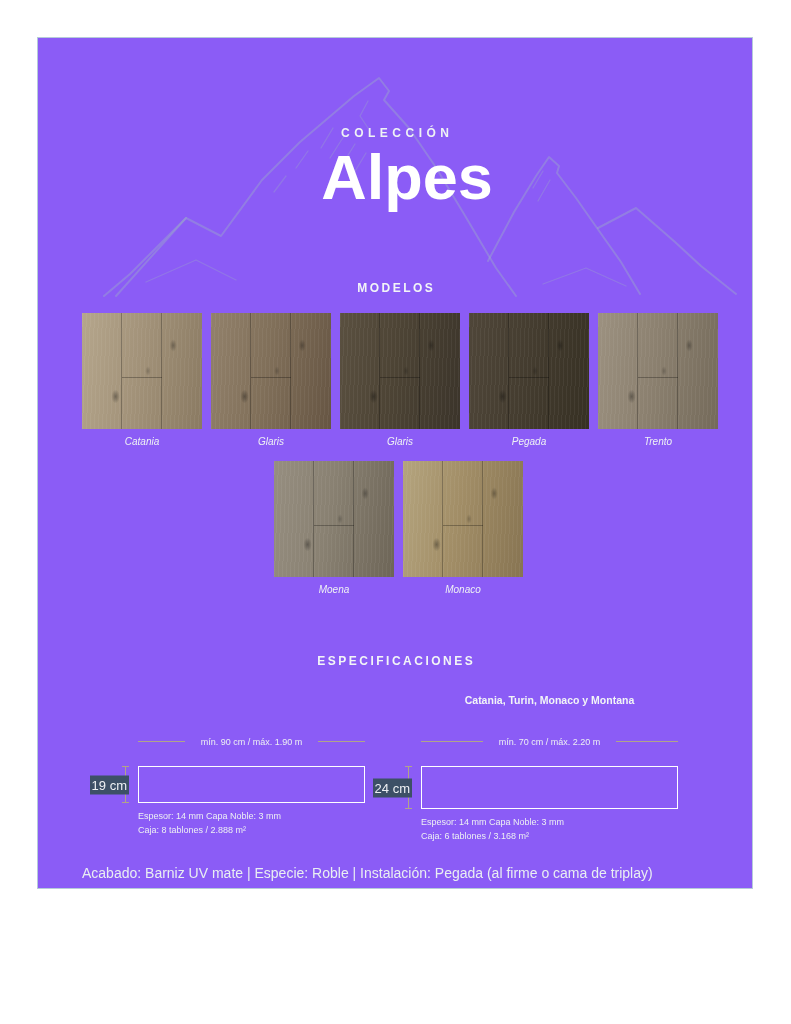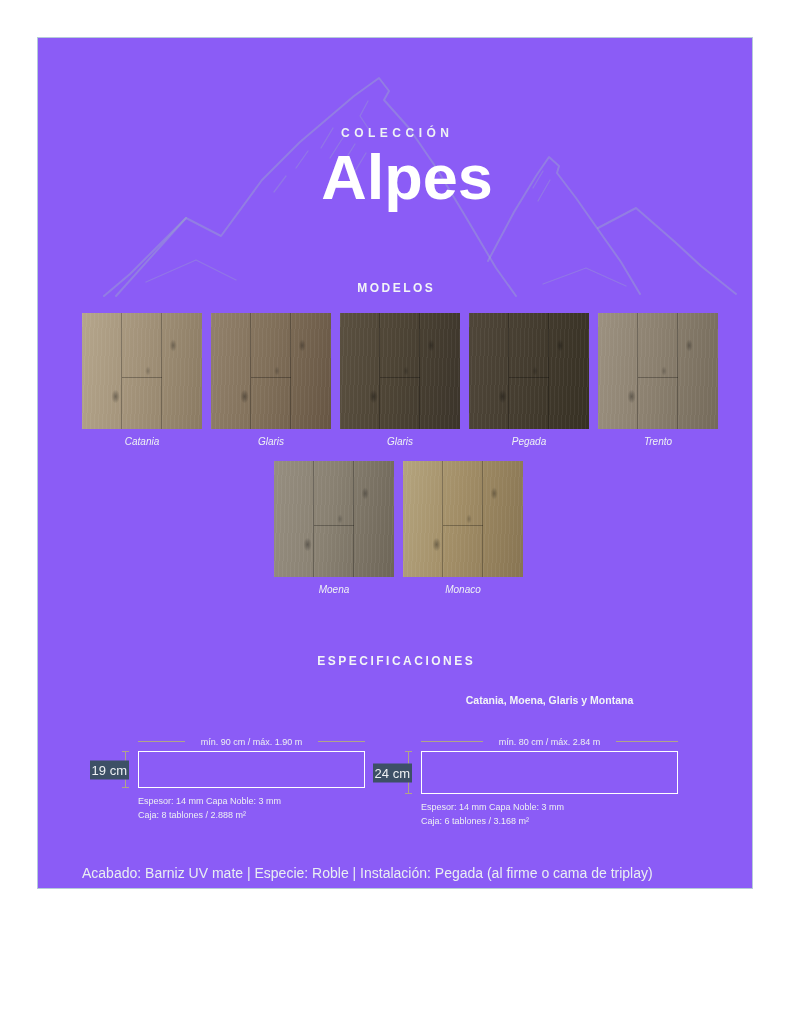--- a/index.html
+++ b/index.html
@@ -68,21 +68,21 @@
   .c6 { left:236px; } .c7 { left:365px; }
 
   
   .group-label {
     position:absolute; left:383px; width:257px; top:656px; text-align:center;
     font-size:10.5px; font-weight:bold; color:#f2f5f7;
   }
   .diagram { position:absolute; top:698px; }
   #diagram-left  { left:100px; width:227px; }
   #diagram-right { left:383px; width:257px; }
-  .dim-row { display:flex; align-items:center; gap:16px; margin-bottom:4px; height:11px; }
+  .dim-row { display:flex; align-items:center; gap:16px; margin-bottom:19px; height:11px; }
   .dim-row .dline { flex:1; height:1px; background:#b1a489; }
   .dim-text { font-size:9px; color:#edf0f3; white-space:nowrap; }
   .rect-wrap { position:relative; }
   .plank-rect { border:1.5px solid #ffffff; box-sizing:border-box; width:100%; }
   #diagram-left  .plank-rect { height:37px; }
   #diagram-right .plank-rect { height:43px; }
   .v-dim {
     position:absolute; left:-13px; top:0; bottom:0; width:1px; background:#b1a489;
   }
   .v-dim::before, .v-dim::after {
@@ -154,21 +154,21 @@
     <div class="sw m-moena"></div>
     <div class="sw-label">Moena</div>
   </div>
   <div class="cell r2 c7">
     <div class="sw m-monaco"></div>
     <div class="sw-label">Monaco</div>
   </div>
 
   <div class="section-heading" id="especificaciones-heading">ESPECIFICACIONES</div>
 
-  <div class="group-label">Catania, Moena, Glaris y Montana</div>
+  <div class="group-label">Catania, Turin, Monaco y Montana</div>
 
   <div class="diagram" id="diagram-left">
     <div class="dim-row">
       <div class="dline"></div>
       <div class="dim-text">mín. 90 cm / máx. 1.90 m</div>
       <div class="dline"></div>
     </div>
     <div class="rect-wrap">
       <div class="v-dim"></div>
       <div class="h-label">19 cm</div>
@@ -176,21 +176,21 @@
     </div>
     <div class="spec-lines">
       <div>Espesor: 14 mm Capa Noble: 3 mm</div>
       <div>Caja: 8 tablones / 2.888 m²</div>
     </div>
   </div>
 
   <div class="diagram" id="diagram-right">
     <div class="dim-row">
       <div class="dline"></div>
-      <div class="dim-text">mín. 80 cm / máx. 2.84 m</div>
+      <div class="dim-text">mín. 70 cm / máx. 2.20 m</div>
       <div class="dline"></div>
     </div>
     <div class="rect-wrap">
       <div class="v-dim"></div>
       <div class="h-label">24 cm</div>
       <div class="plank-rect"></div>
     </div>
     <div class="spec-lines">
       <div>Espesor: 14 mm Capa Noble: 3 mm</div>
       <div>Caja: 6 tablones / 3.168 m²</div>

